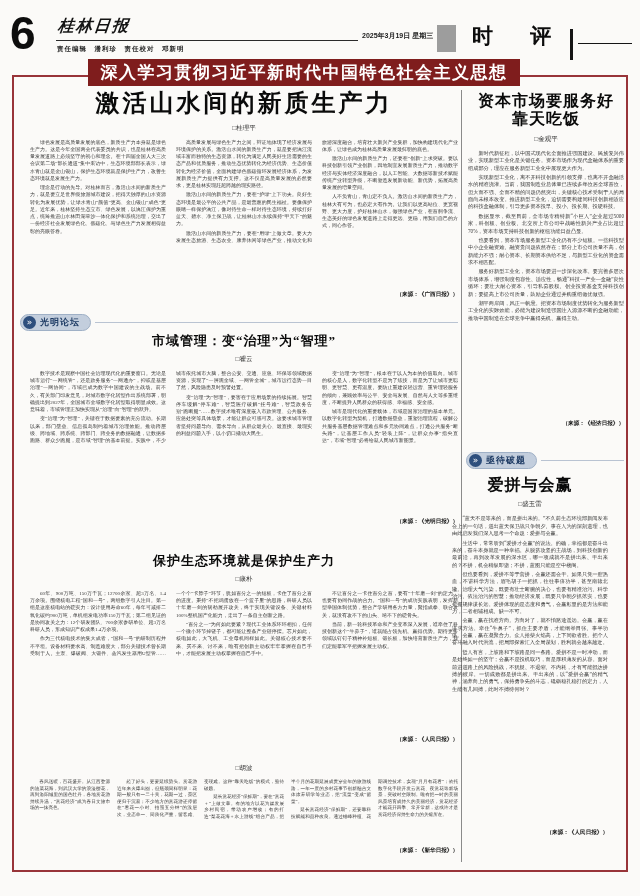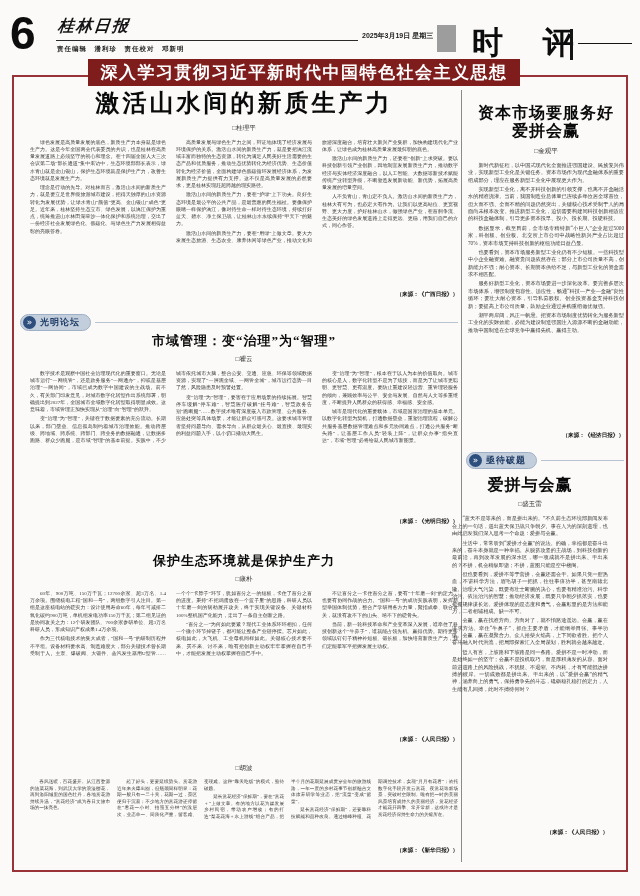--- a/index.html
+++ b/index.html
@@ -11,21 +11,21 @@
   .pagenum { position:absolute; left:10px; top:10px; font-family:"Liberation Sans","DejaVu Sans",sans-serif;
              font-size:46px; font-weight:900; color:#0d0d0d; line-height:1; }
   .masthead { position:absolute; left:58px; top:16px; font-size:16px; font-weight:900; color:#141414;
               font-style:italic; transform:skewX(-6deg); letter-spacing:2px; }
   .rule-left { position:absolute; left:56px; top:40px; width:302px; height:1px; background:#2b2b2b; }
   .credits { position:absolute; left:57px; top:45px; font-size:6.5px; color:#222; letter-spacing:1px;
              font-family:"Liberation Sans","DejaVu Sans",sans-serif; font-weight:bold; }
   .date { position:absolute; left:362px; top:31px; font-size:7px; font-weight:bold; color:#1c1c1c;
           font-family:"Liberation Sans","DejaVu Sans",sans-serif; }
   .gray-block { position:absolute; left:437px; top:25px; width:19px; height:27px; background:#9d9d9d; }
-  .section-title { position:absolute; left:472px; top:22px; font-size:31px; font-weight:900;
+  .section-title { position:absolute; left:472px; top:22px; font-size:21px; font-weight:900;
                    letter-spacing:16px; color:#0c0c0c; }
   .vbar { position:absolute; left:570px; top:29px; width:3px; height:31px; background:#151515; }
   .rule-right { position:absolute; left:578px; top:43px; width:54px; height:1px; background:#151515; }
 
   
   .banner { position:absolute; left:88px; top:59px; width:432px; height:27px; background:#7f1d1d;
             color:#ffffff; display:flex; align-items:center; justify-content:center;
             font-size:17px; font-weight:900; letter-spacing:1.5px; z-index:5;
             font-family:"Liberation Sans","DejaVu Sans",sans-serif; }
   .frame { position:absolute; left:12px; top:75px; width:616px; height:797px;
@@ -94,23 +94,23 @@
         <p>理念是行动的先导。对桂林而言，激活山水间的新质生产力，就是要立足世界级旅游城市建设，把得天独厚的山水资源转化为发展优势，让绿水青山“颜值”更高、金山银山“成色”更足。近年来，桂林坚持生态立市、绿色发展，以漓江保护为重点，统筹推进山水林田湖草沙一体化保护和系统治理，交出了一份经济社会发展绿色化、低碳化、与绿色生产力发展相得益彰的亮眼答卷。</p>
         <p>高质量发展与绿色生产力之间，辩证地体现了经济发展与环境保护的关系。激活山水间的新质生产力，就是要把漓江流域丰富而独特的生态资源，转化为满足人民美好生活需要的生态产品和优质服务，推动生态优势转化为经济优势、生态价值转化为经济价值，全面构建绿色低碳循环发展经济体系，为发展新质生产力提供有力支撑。这不仅是高质量发展的必然要求，更是桂林实现赶超跨越的现实路径。</p>
         <p>激活山水间的新质生产力，要在“护绿”上下功夫。良好生态环境是最公平的公共产品，是最普惠的民生福祉。要像保护眼睛一样保护漓江，像对待生命一样对待生态环境，持续打好蓝天、碧水、净土保卫战，让桂林山水永续保持“甲天下”的魅力。</p>
         <p>激活山水间的新质生产力，要在“用绿”上做文章。要大力发展生态旅游、生态农业、康养休闲等绿色产业，推动文化和旅游深度融合，培育壮大新兴产业集群，加快构建现代化产业体系，让绿色成为桂林高质量发展最鲜明的底色。</p>
         <p>激活山水间的新质生产力，还要在“创新”上求突破。要以科技创新引领产业创新，因地制宜发展新质生产力，推动数字经济与实体经济深度融合，以人工智能、大数据等新技术赋能传统产业转型升级，不断塑造发展新动能、新优势，拓展高质量发展的增量空间。</p>
         <p>人不负青山，青山定不负人。激活山水间的新质生产力，桂林大有可为，也必定大有作为。让我们以更高站位、更宽视野、更大力度，护好桂林山水，做强绿色产业，在百舸争流、生态美好的绿色发展道路上走得更远、更稳，用我们自己的方式，同心作答。</p>
       </div>
     <div class="a-source">（来源：《广西日报》）</div>
   </article>
 
-  <article style="left:468px; top:92px; width:156px;margin-top:12px;">
+  <article style="left:468px; top:92px; width:156px;">
     <h2 class="a-title t-md">资本市场要服务好</h2>
-    <h2 class="a-title t-md">爱拼会赢</h2>
+    <h2 class="a-title t-md">靠天吃饭</h2>
     <div class="byline">□金观平</div>
     <div class="body single h-cap">
         <p>新时代新征程，以中国式现代化全面推进强国建设、民族复兴伟业，实现新型工业化是关键任务。资本市场作为现代金融体系的重要组成部分，理应在服务新型工业化中展现更大作为。</p>
         <p>实现新型工业化，离不开科技创新的引领支撑，也离不开金融活水的精准浇灌。当前，我国制造业总体量已连续多年位居全球首位，但大而不强、全而不精的问题仍然突出，关键核心技术受制于人的局面尚未根本改变。推进新型工业化，迫切需要构建同科技创新相适应的科技金融体制，引导更多资本投早、投小、投长期、投硬科技。</p>
         <p>数据显示，截至目前，全市场专精特新“小巨人”企业超过5000家，科创板、创业板、北交所上市公司中战略性新兴产业占比超过70%，资本市场支持科技创新的枢纽功能日益凸显。</p>
         <p>也要看到，资本市场服务新型工业化仍有不少短板。一些科技型中小企业融资难、融资贵问题依然存在；部分上市公司质量不高，创新能力不强；耐心资本、长期资本供给不足，与新型工业化的资金需求不相匹配。</p>
         <p>服务好新型工业化，资本市场要进一步深化改革。要完善多层次市场体系，增强制度包容性、适应性，畅通“科技—产业—金融”良性循环；要壮大耐心资本，引导私募股权、创业投资基金支持科技创新；要提高上市公司质量，鼓励企业通过并购重组做优做强。</p>
         <p>潮平两岸阔，风正一帆悬。把资本市场制度优势转化为服务新型工业化的实际效能，必能为建设制造强国注入源源不断的金融动能，推动中国制造在全球竞争中赢得先机、赢得主动。</p>
       </div>
     <div class="a-source">（来源：《经济日报》）</div>

